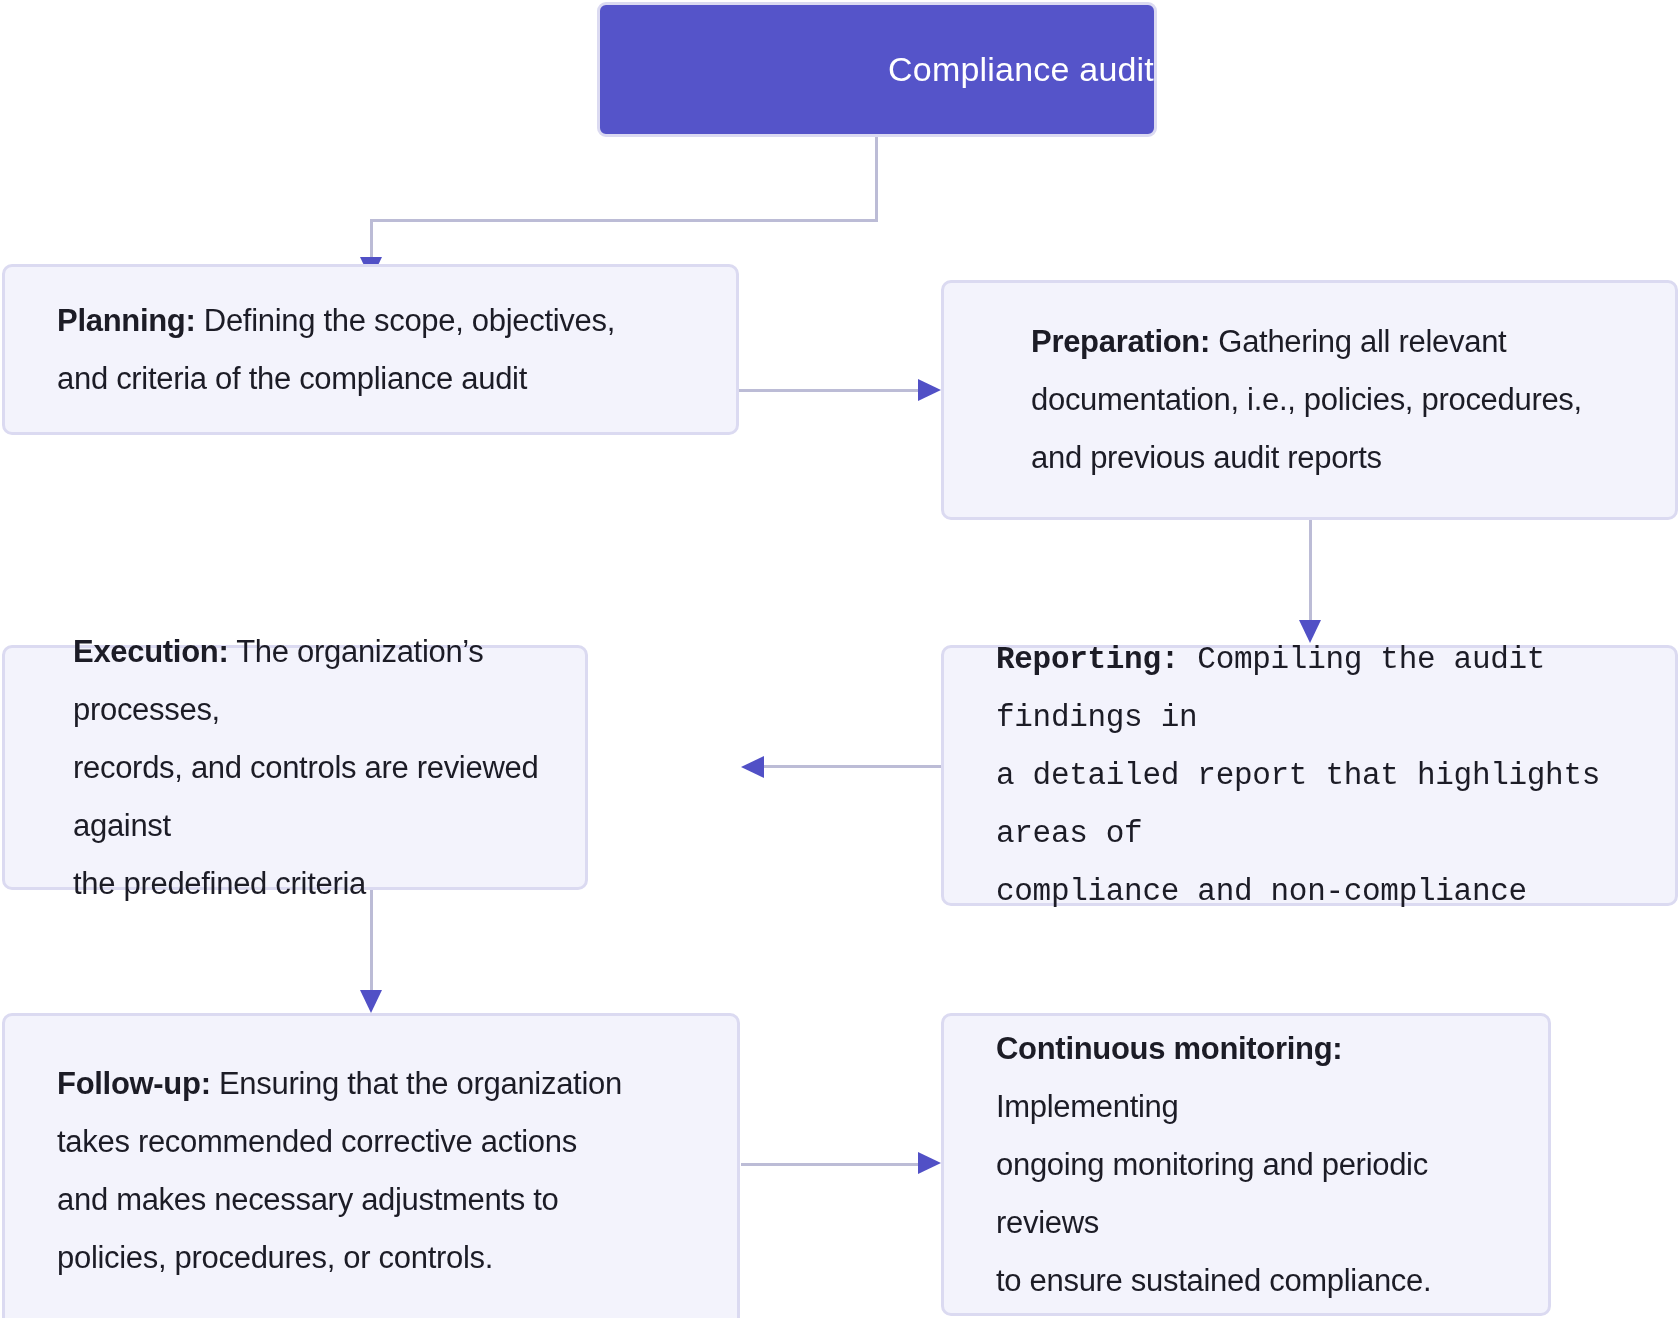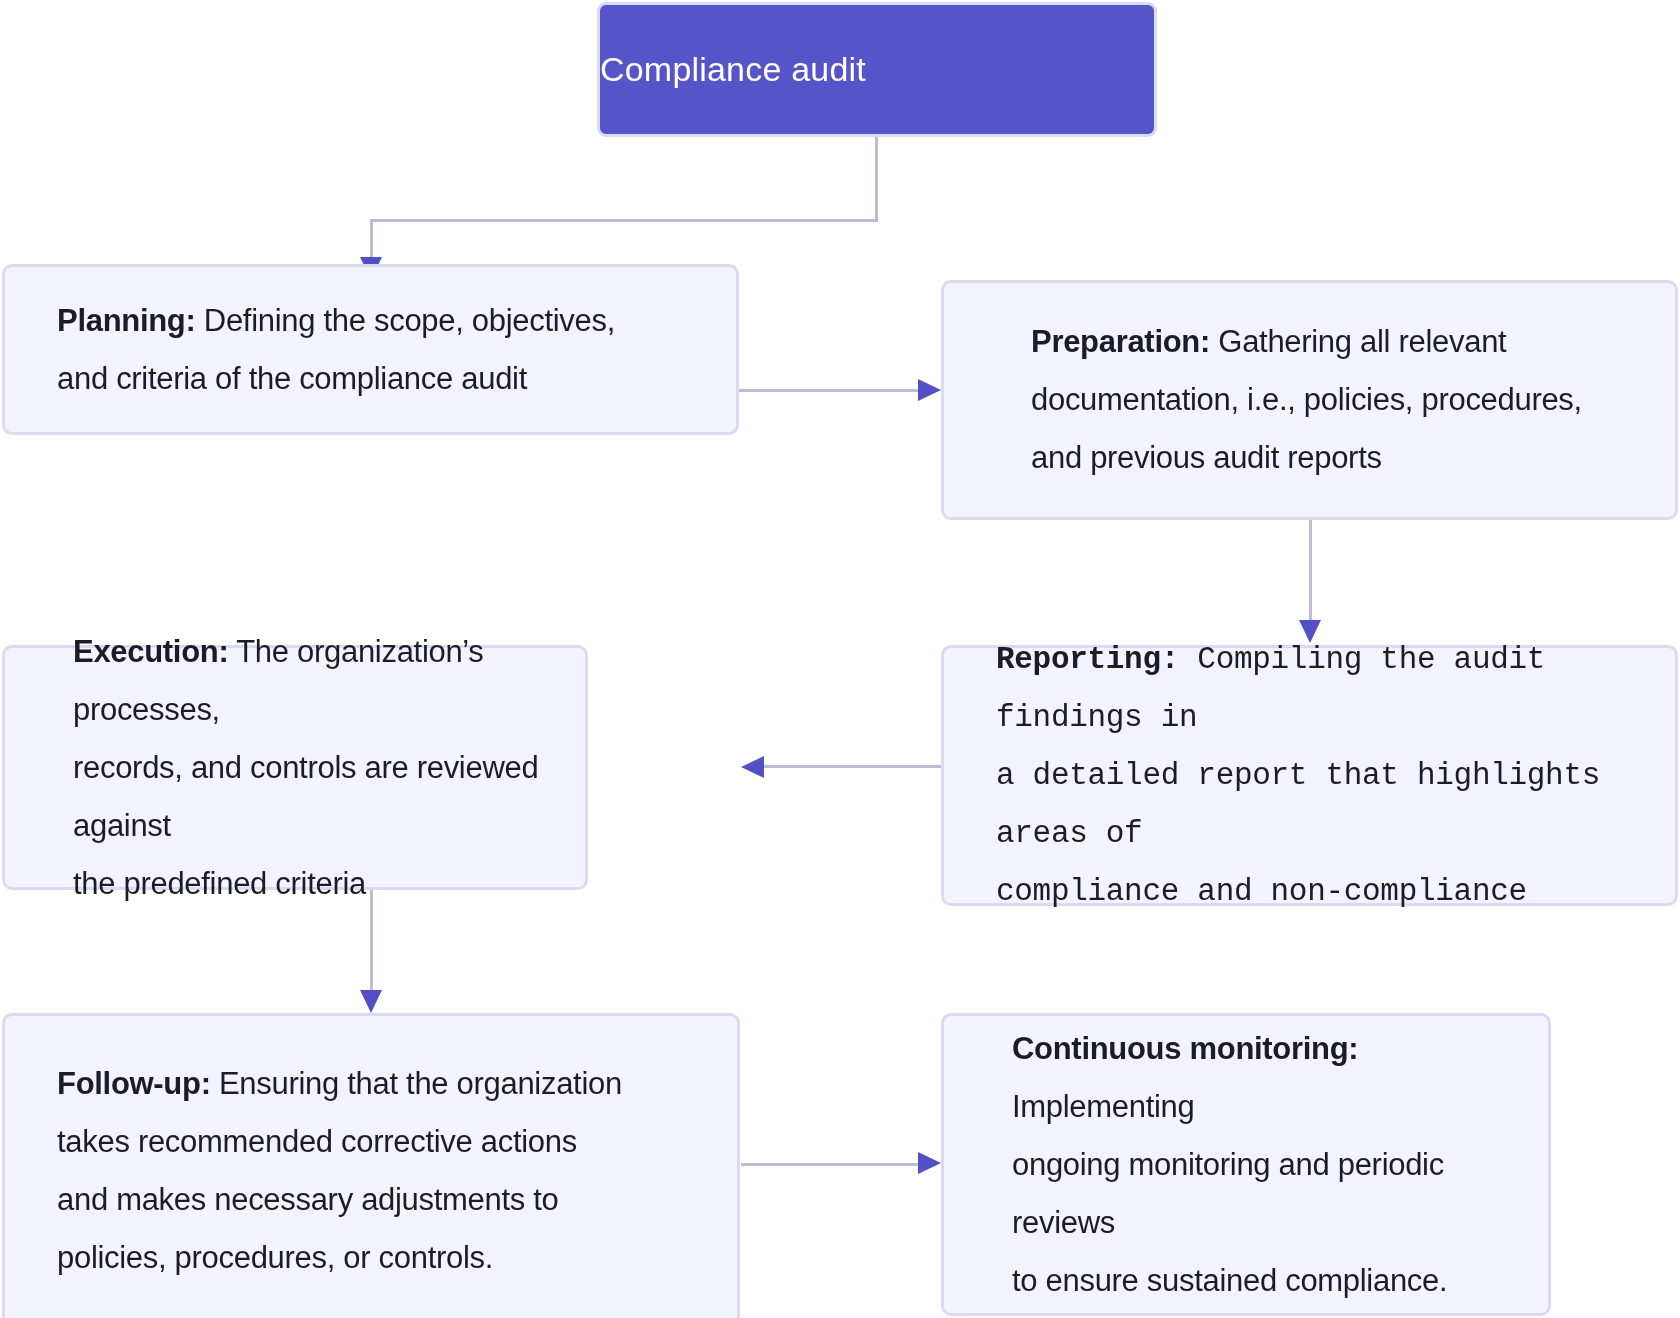--- a/index.html
+++ b/index.html
@@ -10,21 +10,21 @@
   body{
     width:1680px;height:1318px;position:relative;overflow:hidden;
     background:var(--background);
     font-family:"Liberation Sans", sans-serif;
   }
   .start-node{
     position:absolute;left:597px;top:2px;width:560px;height:135px;
     background:var(--accent);
     border:3px solid var(--node_border);
     border-radius:9px;box-sizing:border-box;
-    display:flex;align-items:center;justify-content:flex-start;
+    display:flex;align-items:center;justify-content:flex-end;
   }
   .start-node .start-label{
     color:var(--title_text);font-size:34px;font-weight:500;letter-spacing:0.2px;
   }
   .node{
     position:absolute;
     background:var(--node_fill);
     border:3px solid var(--node_border);
     border-radius:10px;box-sizing:border-box;
     display:flex;align-items:center;
@@ -34,21 +34,21 @@
     font-size:31px;line-height:58px;letter-spacing:-0.3px;
     color:var(--text);
     white-space:pre-line;
   }
   .node-label{font-weight:700;}
   .n-planning   {left:2px;  top:264px; width:737px;height:171px;}
   .n-preparation{left:941px;top:280px; width:737px;height:240px;padding-left:35px;}
   .n-execution  {left:2px;  top:645px; width:586px;height:245px;padding-left:16px;}
   .n-reporting  {left:941px;top:645px; width:737px;height:261px;font-family:Liberation Mono, monospace;}
   .n-followup   {left:2px;  top:1013px;width:738px;height:315px;}
-  .n-continuous {left:941px;top:1013px;width:610px;height:303px;padding-left:16px;}
+  .n-continuous {left:941px;top:1013px;width:610px;height:303px;}
   .line{position:absolute;background:var(--connector);}
   .arrow{position:absolute;width:0;height:0;}
   .arrow-down{border-left:11px solid transparent;border-right:11px solid transparent;border-top:23px solid var(--arrow);}
   .arrow-right{border-top:11px solid transparent;border-bottom:11px solid transparent;border-left:23px solid var(--arrow);}
   .arrow-left{border-top:11px solid transparent;border-bottom:11px solid transparent;border-right:23px solid var(--arrow);}
 </style>
 </head>
 <body>
 
 <div>

